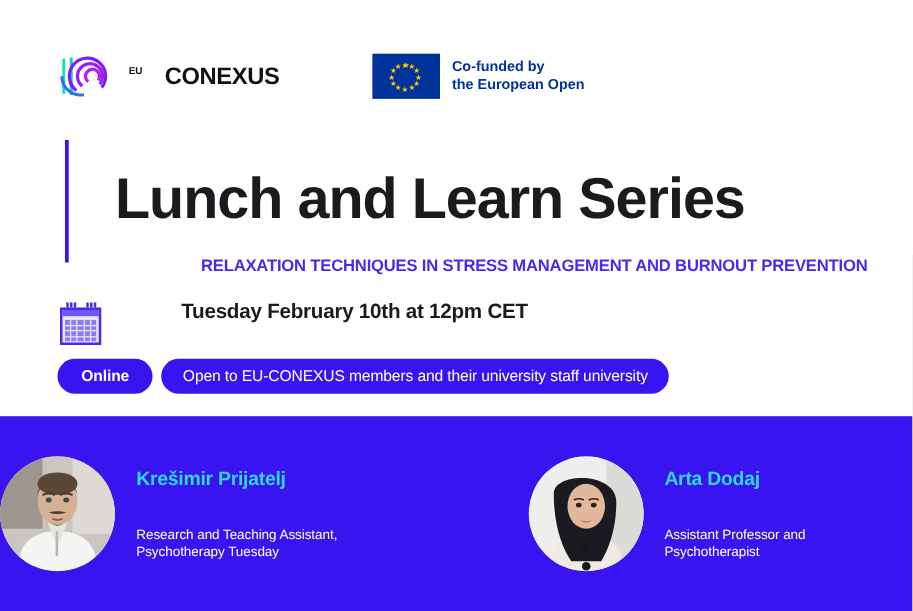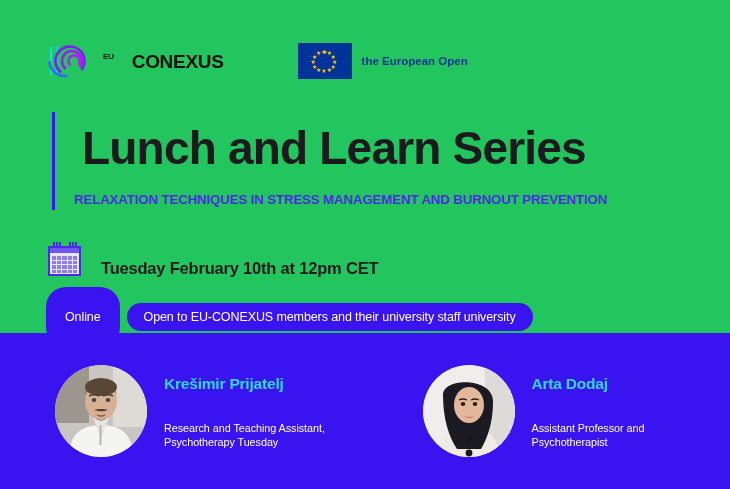--- a/index.html
+++ b/index.html
@@ -19,21 +19,21 @@
     height: 489px;
     background: #e8e8e8;
   }
 
   
   .top-section {
     position: absolute;
     left: 0; top: 0;
     width: 730px;
     height: 333px;
-    background: #22c55e;
+    background: #ffffff;
   }
 
   
   .logo-row {
     position: absolute;
     left: 48px;
     top: 38px;
     height: 46px;
     display: flex;
     align-items: center;
@@ -107,40 +107,42 @@
     left: 74px;
     top: 112px;
     width: 620px;
   }
   .main-title {
     font-size: 46px;
     font-weight: bold;
     color: #1b1b1f;
     letter-spacing: -0.8px;
     line-height: 56px;
-    margin: 8px;
+    margin: 18px;
     font-family: "Liberation Sans", sans-serif;
   }
   .sub-title {
     margin-top: 15px;
     font-size: 13.3px;
     font-weight: bold;
     color: #4a2ae8;
     letter-spacing: -0.15px;
     line-height: 17px;
     font-family: "Liberation Sans", sans-serif;
+    text-align: right;
   }
 
   
   .date-row {
     position: absolute;
     left: 48px;
     top: 240px;
     display: flex;
-    align-items: flex-end;
+    align-items: flex-start;
+    gap: 44px;
   }
   .calendar-icon {
     width: 37px;
     height: 38px;
     position: relative;
     flex: 0 0 auto;
   }
   .cal-body {
     position: absolute;
     left: 0; top: 6px;
@@ -202,21 +204,21 @@
     border-radius: 20px;
     height: 28px;
     display: flex;
     align-items: center;
     justify-content: center;
     font-size: 12.5px;
     letter-spacing: -0.1px;
     font-family: "Liberation Sans", sans-serif;
     white-space: nowrap;
   }
-  .pill-online { padding: 16px 19px; }
+  .pill-online { padding: 0 19px; font-weight: bold; }
   .pill-open   { padding: 0 17px; }
 
   
   .bottom-section {
     position: absolute;
     left: 0;
     top: 333px;
     width: 730px;
     height: 156px;
     background: #3a14f0;
@@ -227,21 +229,21 @@
     width: 730px;
     height: 156px;
     display: flex;
   }
   .speaker {
     display: flex;
     align-items: center;
     width: 365px;
     box-sizing: border-box;
   }
-  .speaker-1 { padding-left: 55px; }
+  .speaker-1 { }
   .speaker-2 { padding-left: 54px; justify-content: center; }
   .avatar {
     width: 92px;
     height: 92px;
     border-radius: 50%;
     overflow: hidden;
     position: relative;
     flex: 0 0 auto;
     background: #cfcfcf;
   }
@@ -311,20 +313,21 @@
               <text x="26" y="30.4" text-anchor="middle">★</text>
               <text x="20.6" y="29.2" text-anchor="middle">★</text>
               <text x="16.8" y="25.6" text-anchor="middle">★</text>
               <text x="15.3" y="20.8" text-anchor="middle">★</text>
               <text x="16.8" y="15.8" text-anchor="middle">★</text>
               <text x="20.6" y="12.2" text-anchor="middle">★</text>
             </g>
           </svg>
         </div>
         <div class="eu-text">
+          <div>Co-funded by</div>
           <div>the European Open</div>
         </div>
       </div>
     </div>
 
     <div class="accent-bar"></div>
     <div class="title-block">
       <div class="main-title">Lunch and Learn Series</div>
       <div class="sub-title">RELAXATION TECHNIQUES IN STRESS MANAGEMENT AND BURNOUT PREVENTION</div>
     </div>

